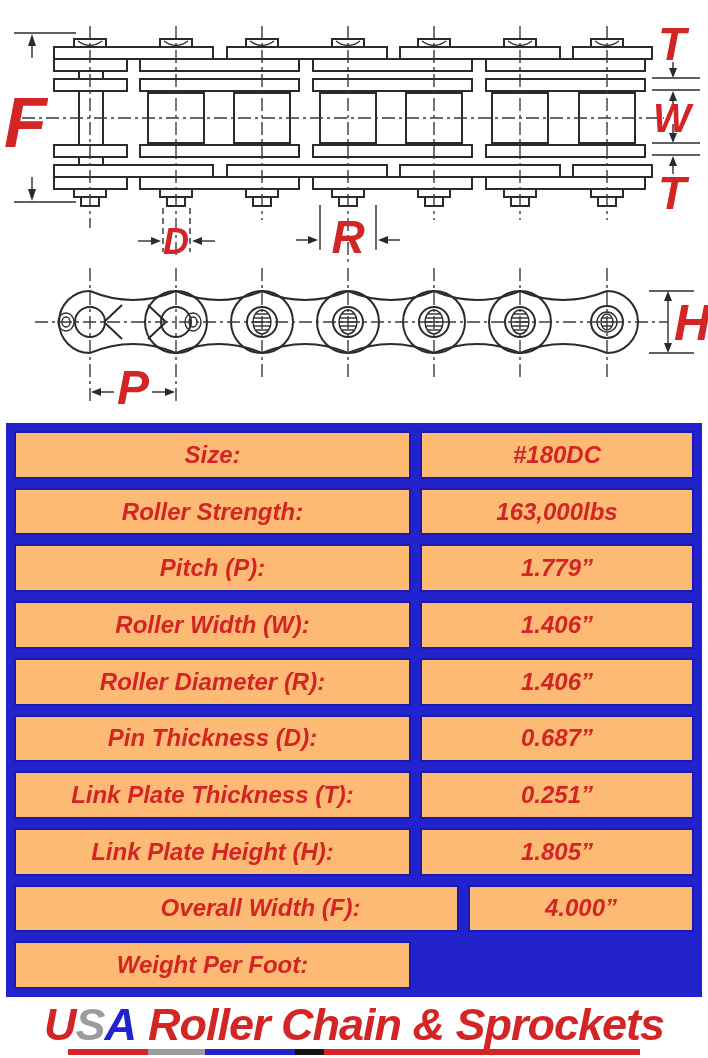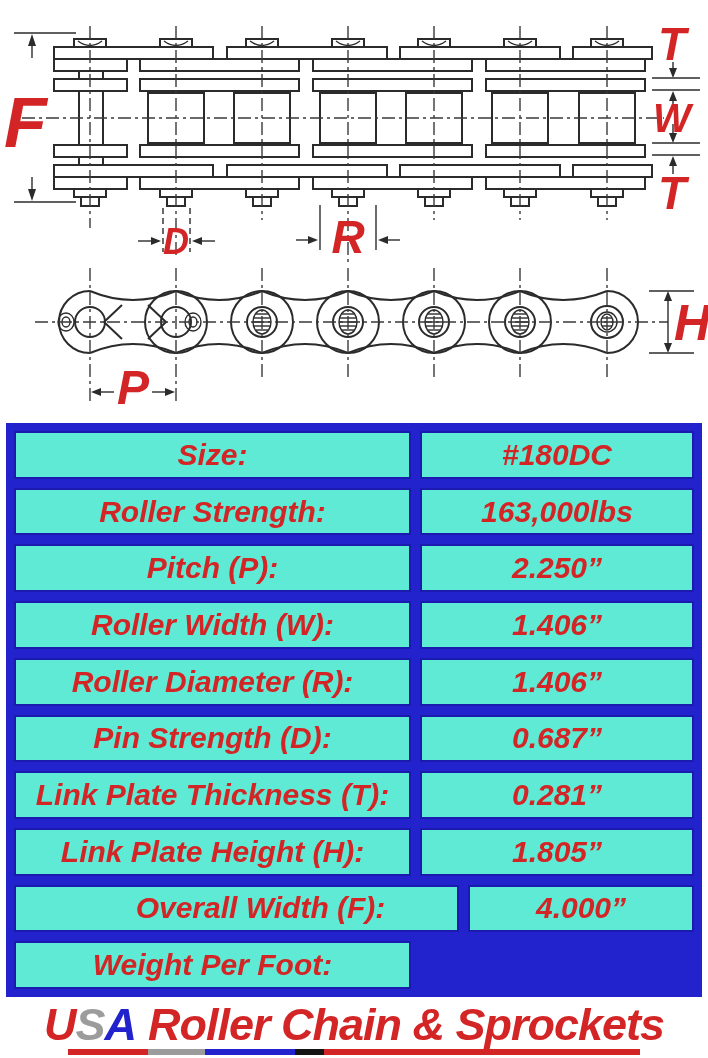--- a/index.html
+++ b/index.html
@@ -10,22 +10,22 @@
   .drawfill{stroke:#2b2b2b;stroke-width:2;fill:#ffffff;}
   .thin{stroke:#2b2b2b;stroke-width:1.4;fill:none;}
   .cl{stroke:#3a3a3a;stroke-width:1.4;fill:none;stroke-dasharray:13 4 3 4;}
   .dashed{stroke:#2b2b2b;stroke-width:1.4;fill:none;stroke-dasharray:6 4;}
   .arrow{stroke:none;}
   .lbl{font-family:"Liberation Sans", sans-serif;font-weight:bold;font-style:italic;}
 
   .spec-table{position:absolute;left:6px;top:423px;width:696px;height:574px;
       box-sizing:border-box;padding:8px;display:flex;flex-direction:column;gap:9px;}
   .spec-row{flex:1;display:flex;gap:9px;}
-  .spec-cell{background:#5eead4;display:flex;align-items:center;justify-content:center;
-      font-style:italic;font-weight:bold;font-size:30px;letter-spacing:0px;}
+  .spec-cell{background:#fdba74;display:flex;align-items:center;justify-content:center;
+      font-style:italic;font-weight:bold;font-size:24px;letter-spacing:0px;}
   .spec-label{width:393px;}
   .spec-value{flex:1;font-style:italic;}
 
   .footer{position:absolute;left:0;top:1002px;width:708px;text-align:center;}
   .brand-text{font-weight:bold;font-style:italic;font-size:45px;letter-spacing:-1px;line-height:1.0;}
   .brand-text .sp{margin-left:12px;}
   .brand-underline{margin:2px auto 0 auto;width:572px;height:6px;display:flex;}
   .brand-underline span{display:block;height:6px;}
   .u1{width:80px;} .u2{width:57px;} .u3{width:90px;} .u4{width:29px;} .u5{flex:1;}
 </style>
@@ -308,37 +308,37 @@
     <div class="spec-row">
       <div class="spec-cell spec-label" style="color: rgb(211, 37, 37); border: 2px solid rgb(26, 26, 174);">Size:</div>
       <div class="spec-cell spec-value" style="color: rgb(211, 37, 37); border: 2px solid rgb(26, 26, 174);">#180DC</div>
     </div>
     <div class="spec-row">
       <div class="spec-cell spec-label" style="color: rgb(211, 37, 37); border: 2px solid rgb(26, 26, 174);">Roller Strength:</div>
       <div class="spec-cell spec-value" style="color: rgb(211, 37, 37); border: 2px solid rgb(26, 26, 174);">163,000lbs</div>
     </div>
     <div class="spec-row">
       <div class="spec-cell spec-label" style="color: rgb(211, 37, 37); border: 2px solid rgb(26, 26, 174);">Pitch (P):</div>
-      <div class="spec-cell spec-value" style="color: rgb(211, 37, 37); border: 2px solid rgb(26, 26, 174);">2.250”</div>
+      <div class="spec-cell spec-value" style="color: rgb(211, 37, 37); border: 2px solid rgb(26, 26, 174);">1.779”</div>
     </div>
     <div class="spec-row">
       <div class="spec-cell spec-label" style="color: rgb(211, 37, 37); border: 2px solid rgb(26, 26, 174);">Roller Width (W):</div>
       <div class="spec-cell spec-value" style="color: rgb(211, 37, 37); border: 2px solid rgb(26, 26, 174);">1.406”</div>
     </div>
     <div class="spec-row">
       <div class="spec-cell spec-label" style="color: rgb(211, 37, 37); border: 2px solid rgb(26, 26, 174);">Roller Diameter (R):</div>
       <div class="spec-cell spec-value" style="color: rgb(211, 37, 37); border: 2px solid rgb(26, 26, 174);">1.406”</div>
     </div>
     <div class="spec-row">
-      <div class="spec-cell spec-label" style="color: rgb(211, 37, 37); border: 2px solid rgb(26, 26, 174);">Pin Strength (D):</div>
+      <div class="spec-cell spec-label" style="color: rgb(211, 37, 37); border: 2px solid rgb(26, 26, 174);">Pin Thickness (D):</div>
       <div class="spec-cell spec-value" style="color: rgb(211, 37, 37); border: 2px solid rgb(26, 26, 174);">0.687”</div>
     </div>
     <div class="spec-row">
       <div class="spec-cell spec-label" style="color: rgb(211, 37, 37); border: 2px solid rgb(26, 26, 174);">Link Plate Thickness (T):</div>
-      <div class="spec-cell spec-value" style="color: rgb(211, 37, 37); border: 2px solid rgb(26, 26, 174);">0.281”</div>
+      <div class="spec-cell spec-value" style="color: rgb(211, 37, 37); border: 2px solid rgb(26, 26, 174);">0.251”</div>
     </div>
     <div class="spec-row">
       <div class="spec-cell spec-label" style="color: rgb(211, 37, 37); border: 2px solid rgb(26, 26, 174);">Link Plate Height (H):</div>
       <div class="spec-cell spec-value" style="color: rgb(211, 37, 37); border: 2px solid rgb(26, 26, 174);">1.805”</div>
     </div>
     <div class="spec-row">
       <div class="spec-cell spec-label" style="color: rgb(211, 37, 37); border: 2px solid rgb(26, 26, 174); padding-left: 48px;">Overall Width (F):</div>
       <div class="spec-cell spec-value" style="color: rgb(211, 37, 37); border: 2px solid rgb(26, 26, 174); text-align: right;">4.000”</div>
     </div>
     <div class="spec-row">

